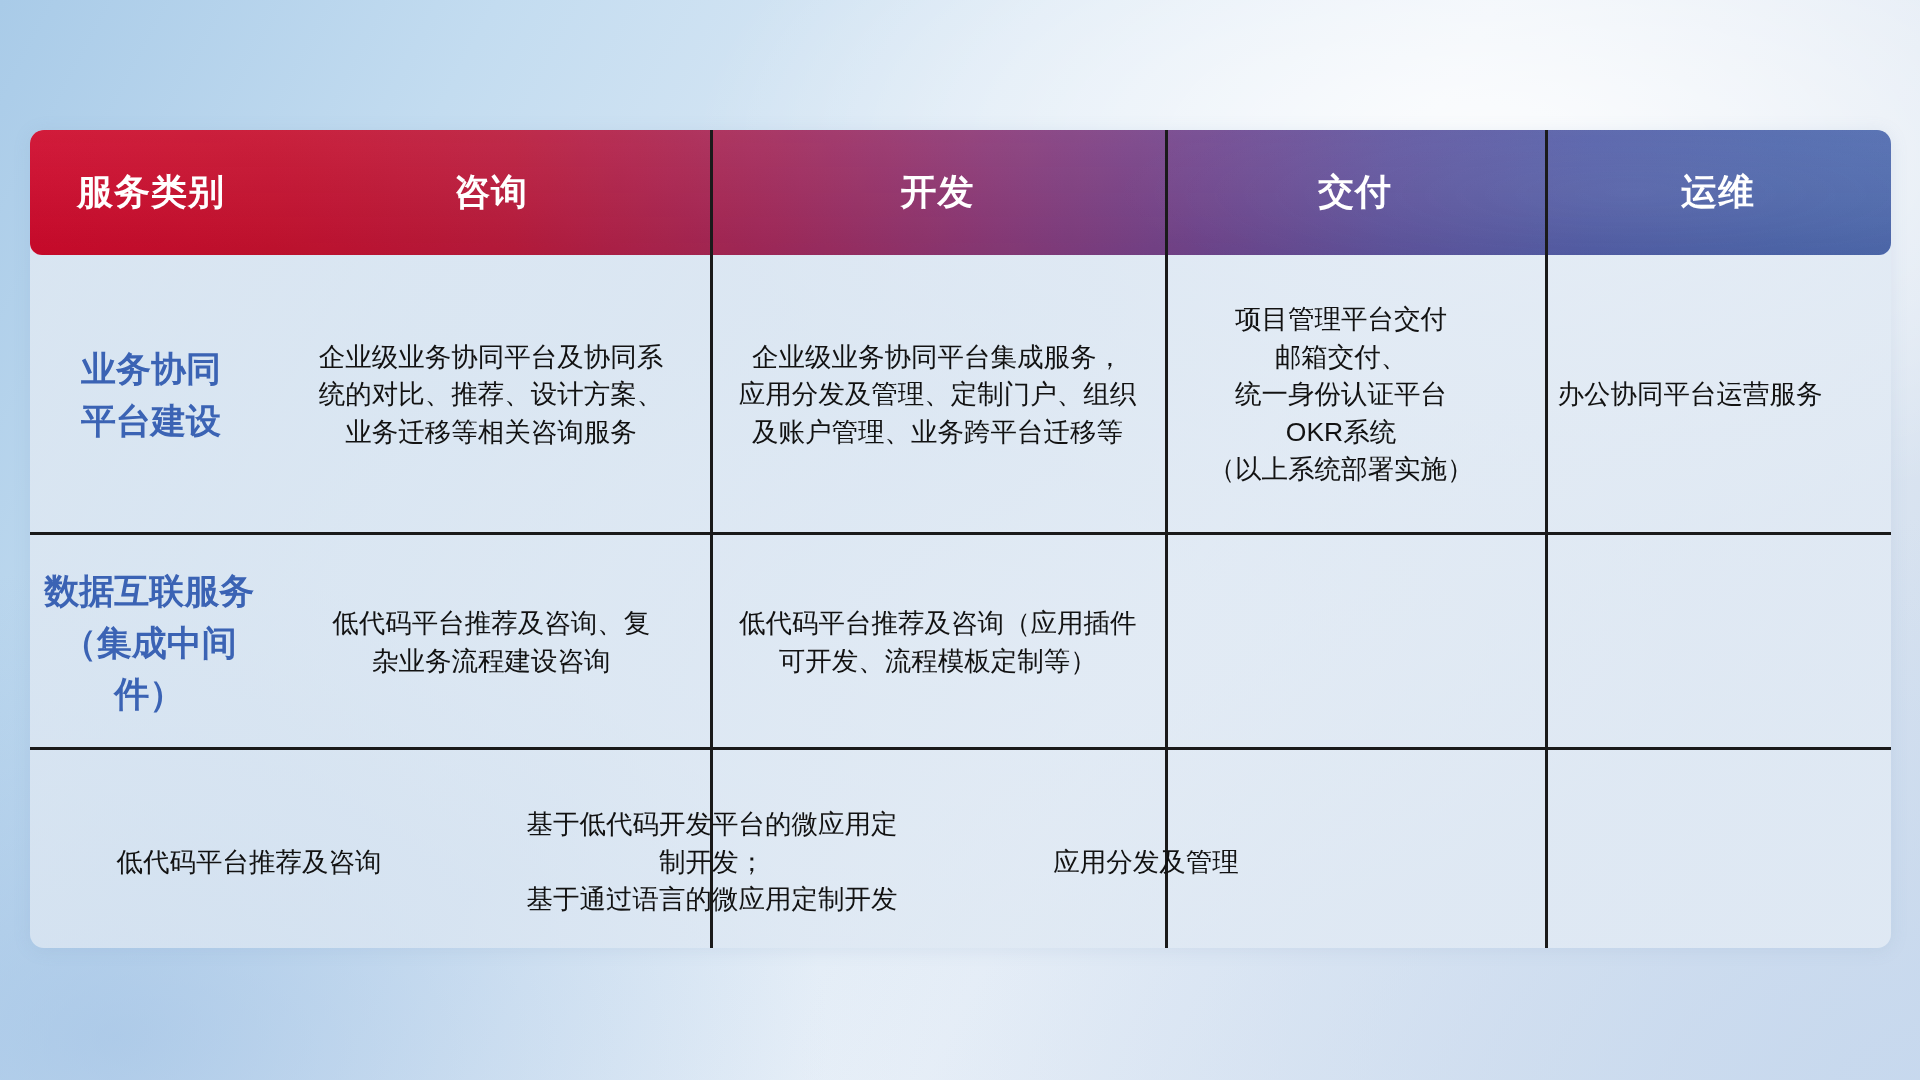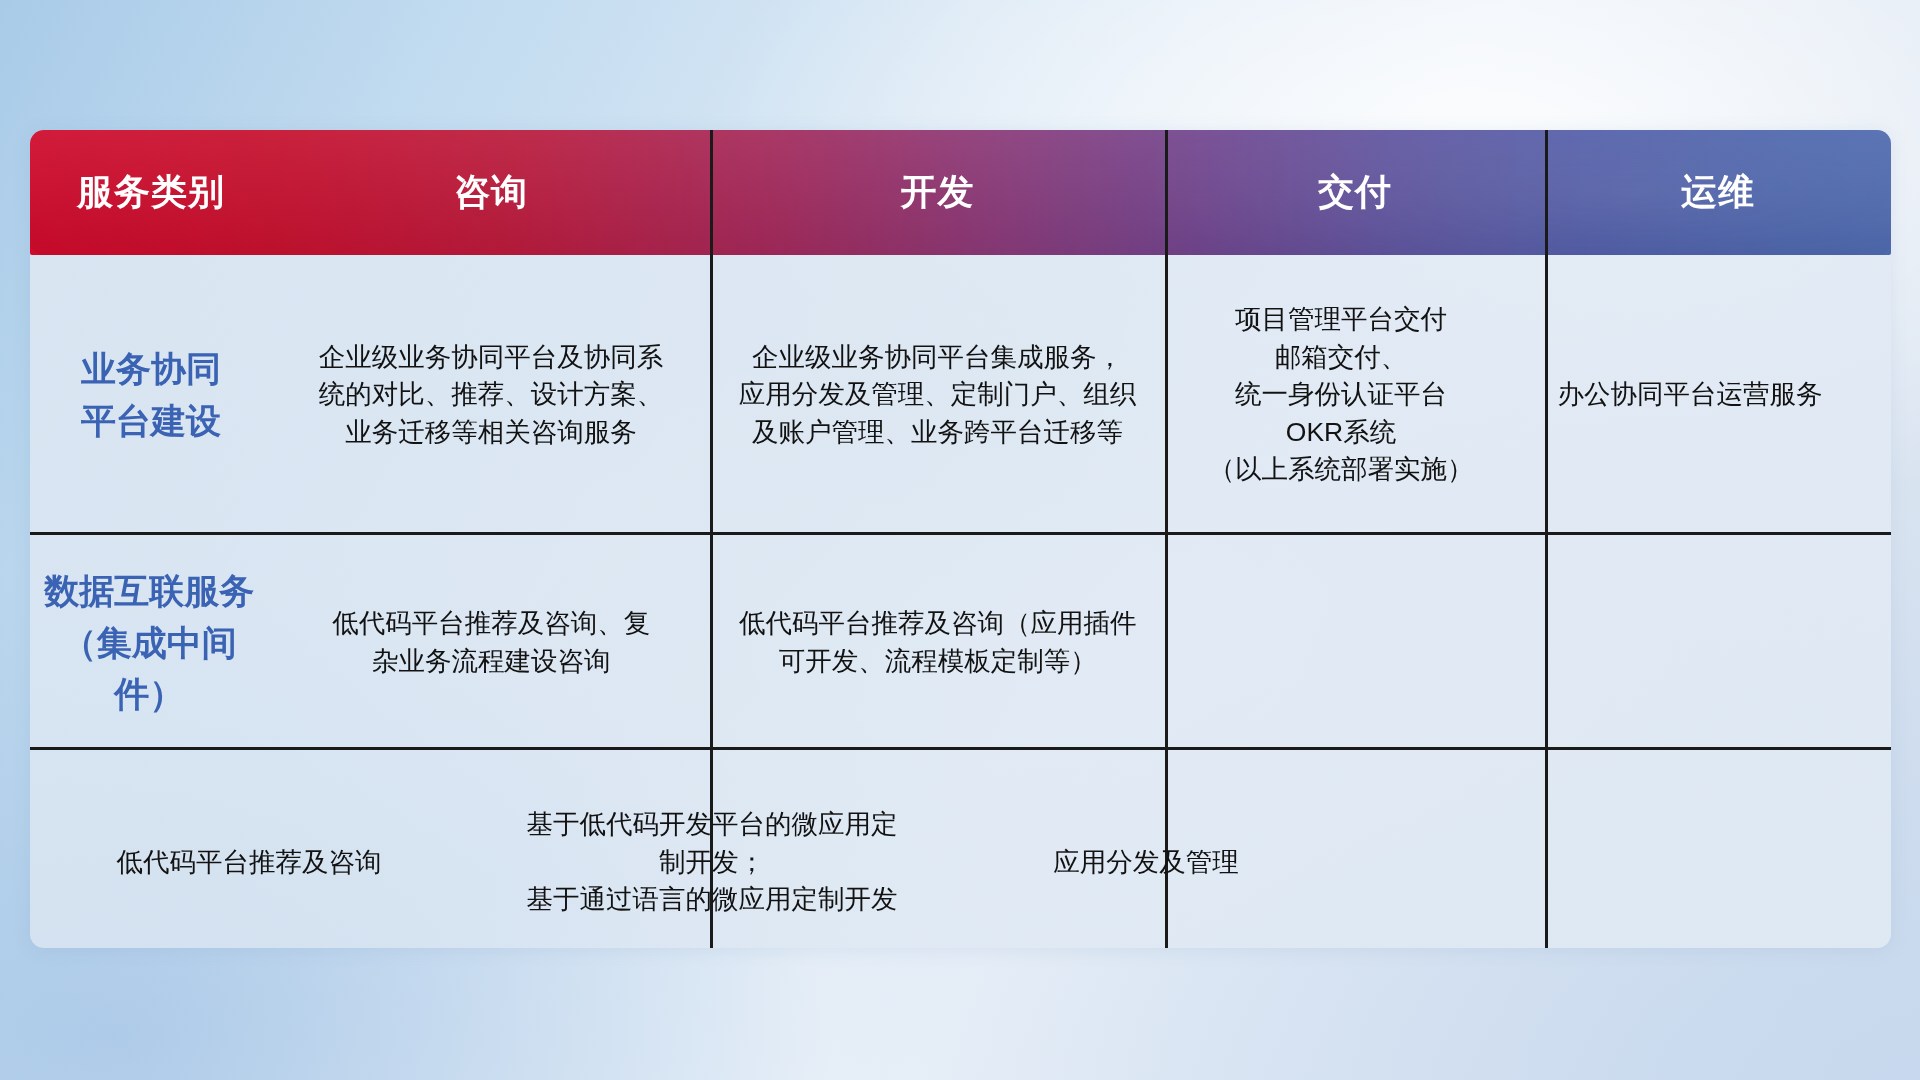--- a/index.html
+++ b/index.html
@@ -30,21 +30,21 @@
     border-radius:14px;
     background:linear-gradient(135deg, rgba(226,234,243,0.82) 0%, rgba(219,230,242,0.78) 45%, rgba(228,236,245,0.80) 100%);
     box-shadow:0 2px 18px rgba(110,140,180,0.13);
     overflow:hidden;
     display:flex;flex-direction:column;
   }
 
   
   #header{
     height:125px;flex:0 0 125px;
-    border-radius:2px;
+    border-radius:12px;
     background:linear-gradient(90deg,
         #cf0a2c 0%,
         #c6112f 13%,
         #bb1b3d 26%,
         #a32a5c 40%,
         #8a3a79 52%,
         #71468f 63%,
         #5d529e 73%,
         #4f5ba7 84%,
         #4a63ab 94%,

